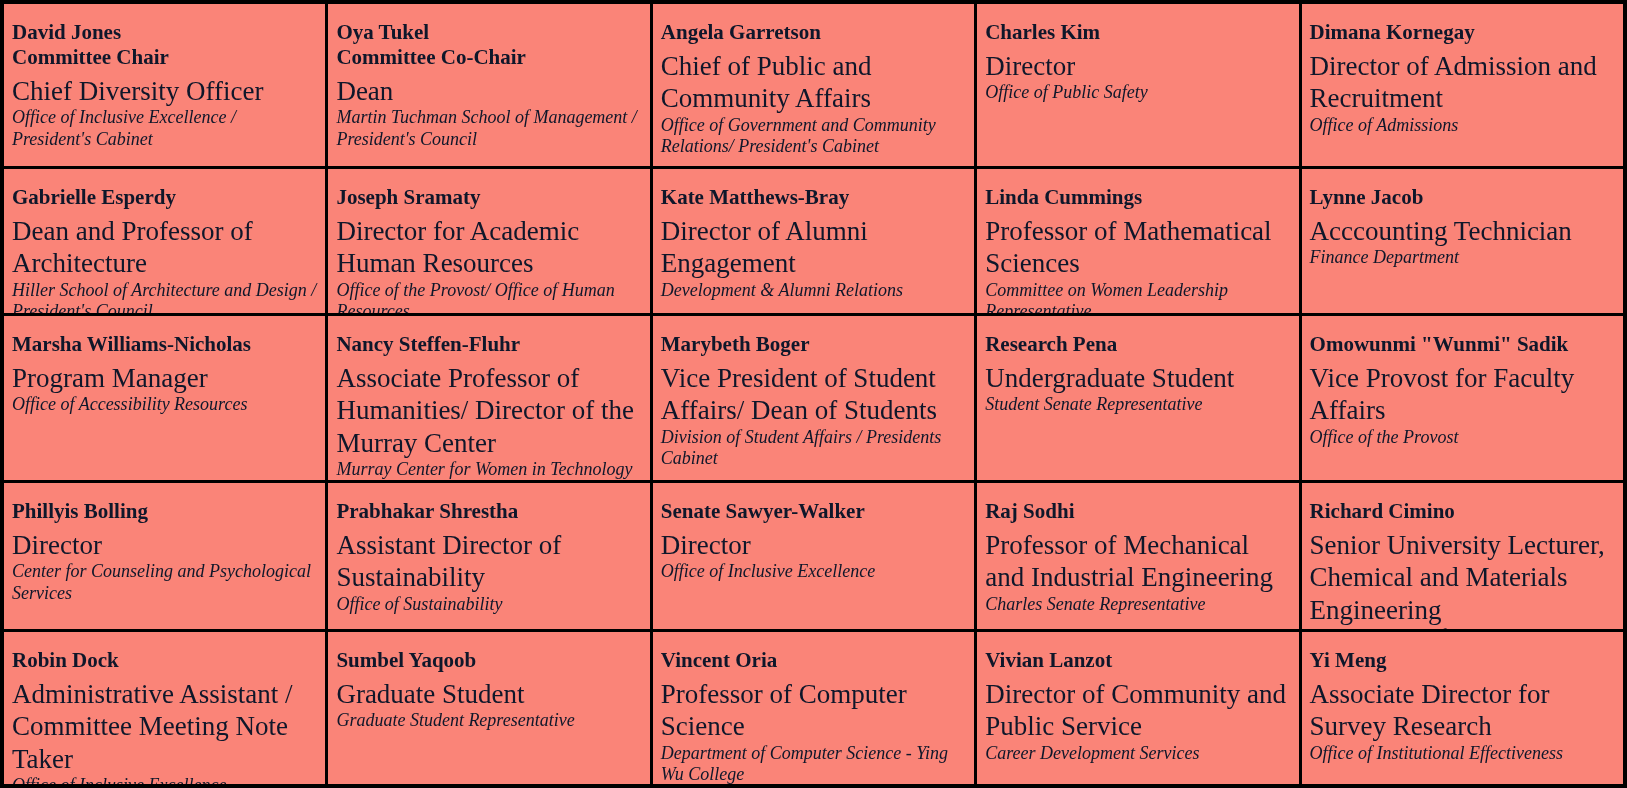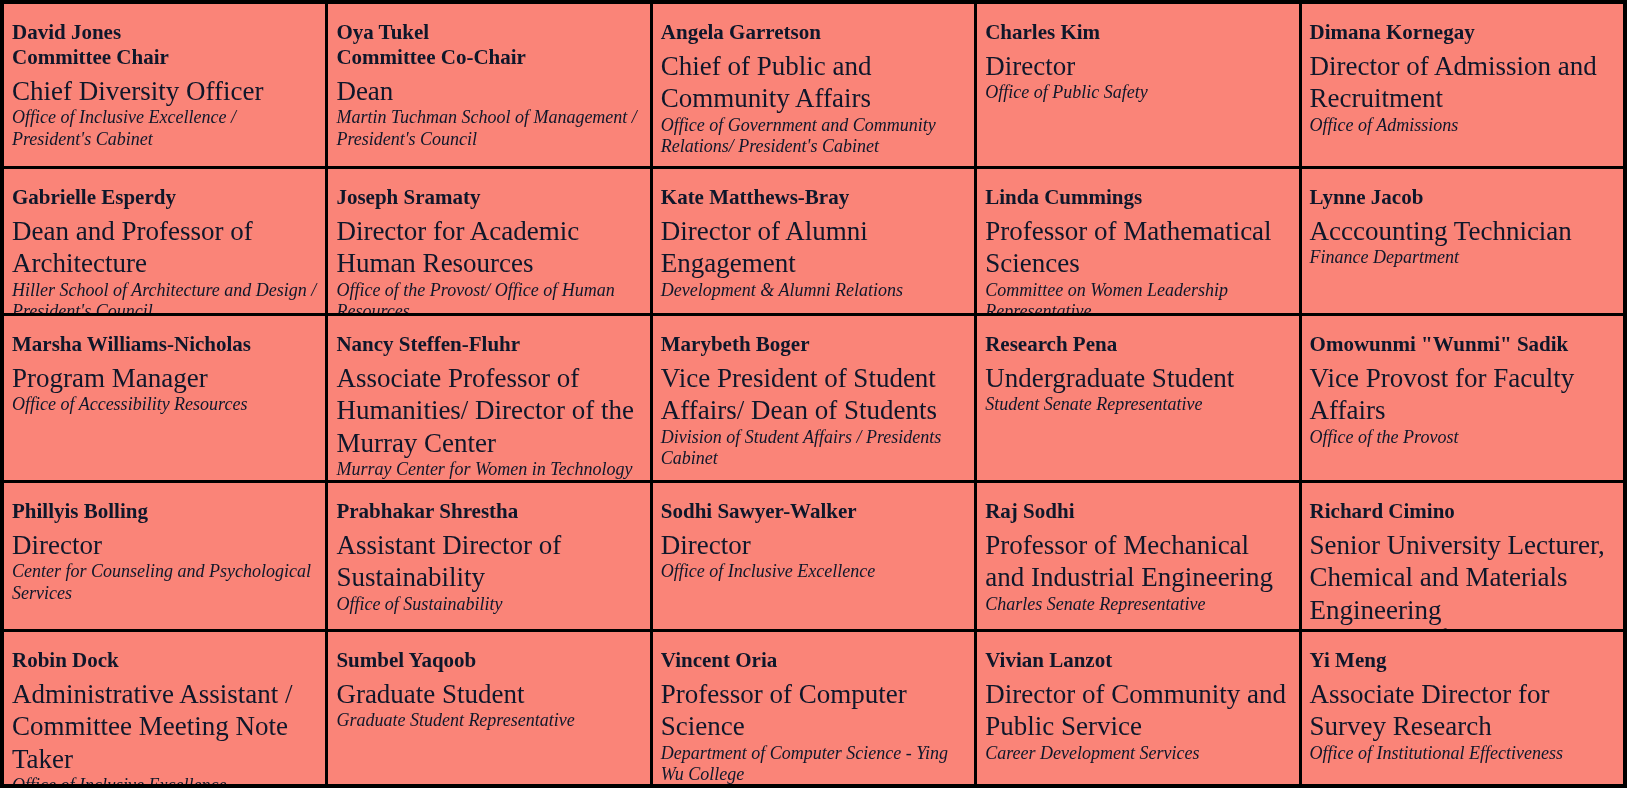--- a/index.html
+++ b/index.html
@@ -200,21 +200,21 @@
     <div class="member-head">
       <span class="member-name">Prabhakar Shrestha</span>
 
     </div>
     <span class="member-title">Assistant Director of Sustainability</span>
     <span class="member-org">Office of Sustainability</span>
   </div>
 
   <div class="member-card">
     <div class="member-head">
-      <span class="member-name">Sodhi Sawyer-Walker</span>
+      <span class="member-name">Senate Sawyer-Walker</span>
 
     </div>
     <span class="member-title">Director</span>
     <span class="member-org">Office of Inclusive Excellence</span>
   </div>
 
   <div class="member-card">
     <div class="member-head">
       <span class="member-name">Raj Sodhi</span>
 

